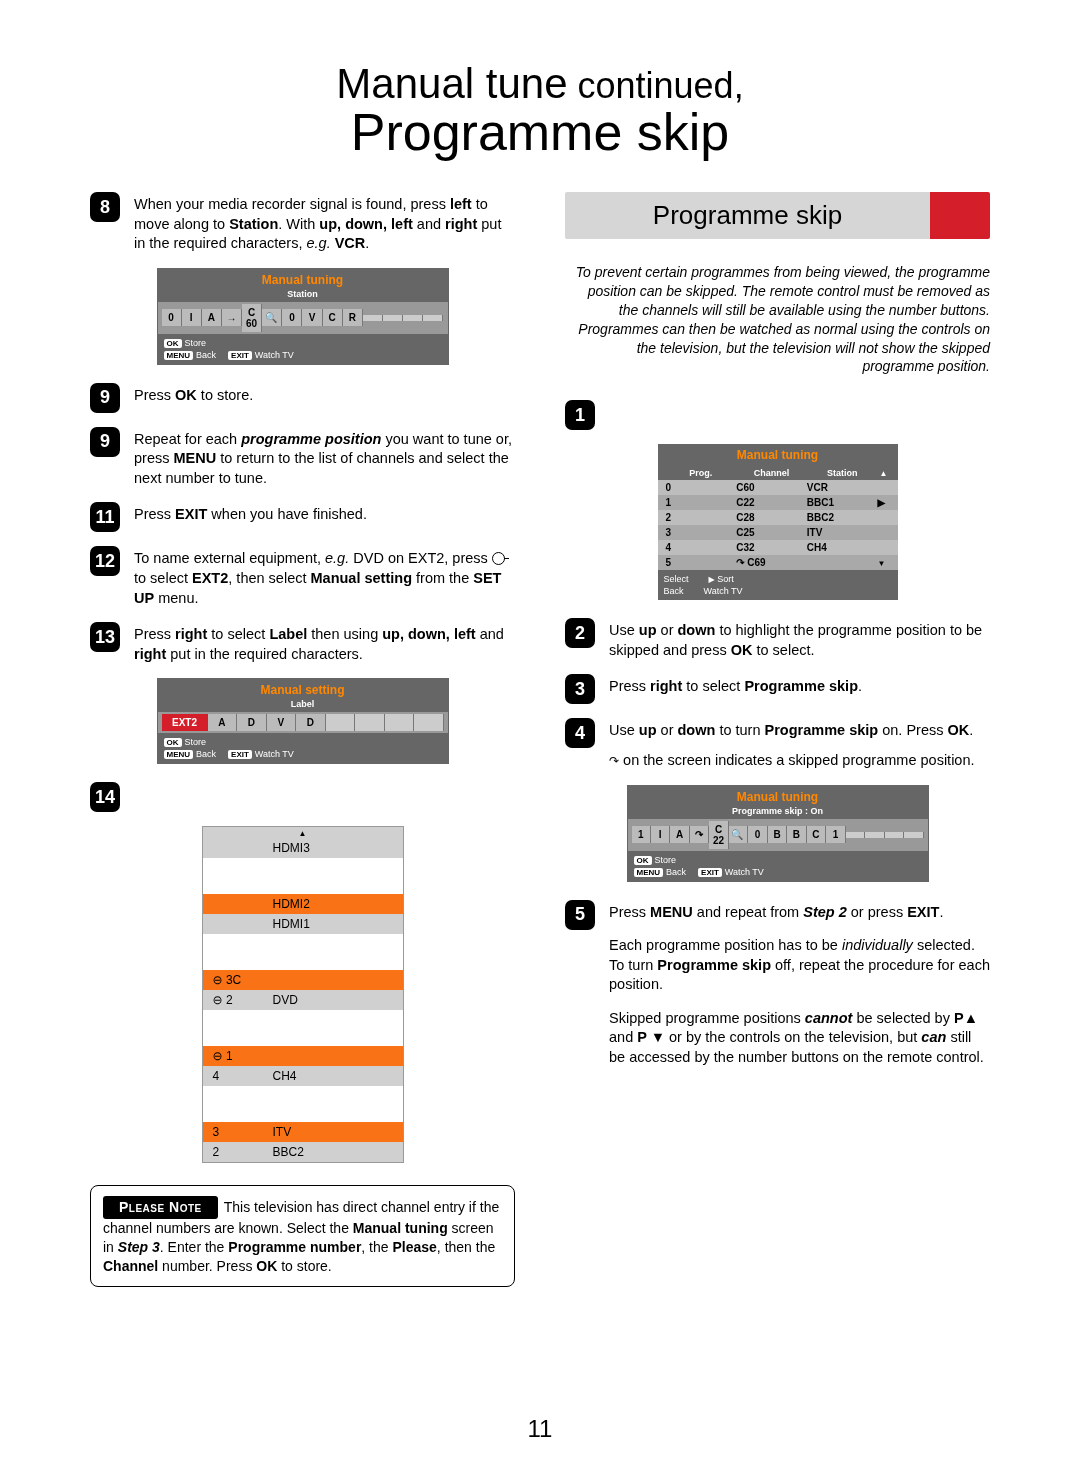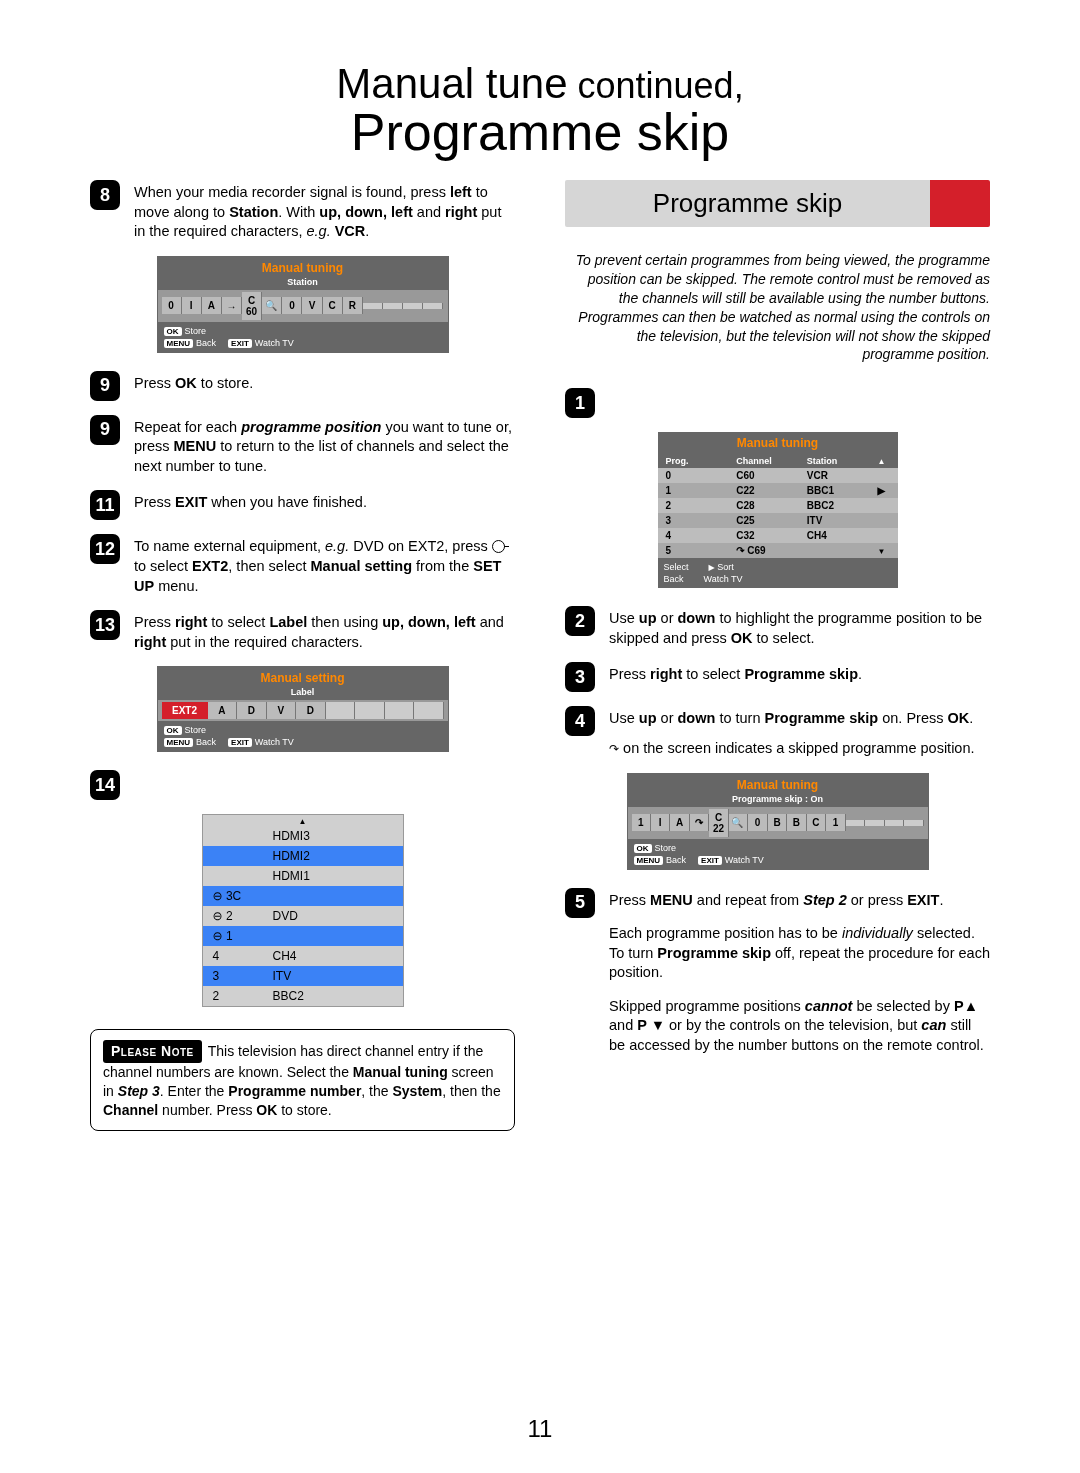--- a/index.html
+++ b/index.html
@@ -9,21 +9,21 @@
     color: #000;
     width: 1080px;
     min-height: 1473px;
     position: relative;
   }
   .page {
     padding: 60px 90px 0 90px;
   }
   .title-block {
     text-align: center;
-    margin-bottom: 18px;
+    margin-bottom: 30px;
   }
   .title-line1 {
     font-size: 36px;
     font-weight: 300;
   }
   .title-line1 .main { font-size: 42px; font-weight: 400; }
   .title-line2 {
     font-size: 52px;
     font-weight: 400;
     margin-top: -6px;
@@ -141,21 +141,21 @@
 
   
   .chan-table {
     width: 240px;
     margin: 6px auto 18px auto;
     font-size: 10px;
     color:#fff;
   }
   .chan-table .ct-title { background:#666; color:#ff8800; text-align:center; font-weight:700; padding:4px 0; font-size:12px;}
   .chan-table .ct-head { display:flex; background:#666; font-weight:700; font-size:9px; padding:2px 8px;}
-  .chan-table .ct-head span { flex:1; }
+  .chan-table .ct-head span { flex:1;text-align:center; }
   .chan-table .ct-row {
     display:flex; padding:2px 8px; align-items:center;
   }
   .chan-table .ct-row span { flex:1; color:#000; font-weight:700; font-size:10px;}
   .chan-table .ct-row .arrow { flex:0 0 12px; color:#000; }
   .chan-table .rlight { background:#bdbdbd; }
   .chan-table .rdark { background:#a9a9a9; }
   .chan-table .ct-foot { background:#666; padding:3px 6px; font-size:9px;}
   .chan-table .ct-foot .row { display:flex; gap:20px; padding:1px 0;}
 
@@ -165,37 +165,37 @@
     font-size: 12px;
     border: 1px solid #999;
   }
   .inputs-list .il-row {
     display:flex;
     padding: 3px 10px;
     font-weight:400;
   }
   .inputs-list .il-row span:first-child { flex:0 0 60px; }
   .inputs-list .rlight { background:#d0d0d0; }
-  .inputs-list .rdark { background:#3b82f6; }
+  .inputs-list .rdark { background:#f97316;margin-top:36px; }
   .il-top { text-align:center; background:#d0d0d0; font-size:10px;}
 
   .note-box {
     border: 1px solid #000;
     border-radius: 8px;
     padding: 10px 12px;
     font-size: 14px;
     line-height: 1.35;
   }
   .note-label {
     display:inline-block;
     background:#000;
     color:#fff;
     font-variant: small-caps;
     font-weight:700;
-    padding:2px 8px;
+    padding:2px 16px;
     border-radius:3px;
     margin-right:6px;
     font-size:14px;
     letter-spacing:0.5px;
   }
 
   .page-num {
     position: absolute;
     bottom: 30px;
     left: 0; right: 0;
@@ -362,21 +362,21 @@
               <span>ITV</span>
             </div>
             <div class="il-row rlight">
               <span>2</span>
               <span>BBC2</span>
             </div>
           </div>
       </div>
 
       <div class="note-box">
-        <span class="note-label">Please Note</span><span>This television has direct channel entry if the channel numbers are known. Select the <b>Manual tuning</b> screen in <b><i>Step 3</i></b>. Enter the <b>Programme number</b>, the <b>System</b>, then the <b>Channel</b> number. Press <b>OK</b> to store.</span>
+        <span class="note-label">Please Note</span><span>This television has direct channel entry if the channel numbers are known. Select the <b>Manual tuning</b> screen in <b><i>Step 3</i></b>. Enter the <b>Programme number</b>, the <b>Please</b>, then the <b>Channel</b> number. Press <b>OK</b> to store.</span>
       </div>
     </div>
 
     <div class="col">
       <div class="section-bar">
         <div class="bar-main">Programme skip</div>
         <div class="bar-accent"></div>
       </div>
 
       <div class="intro">To prevent certain programmes from being viewed, the programme position can be skipped. The remote control must be removed as the channels will still be available using the number buttons. Programmes can then be watched as normal using the controls on the television, but the television will not show the skipped programme position.</div>

